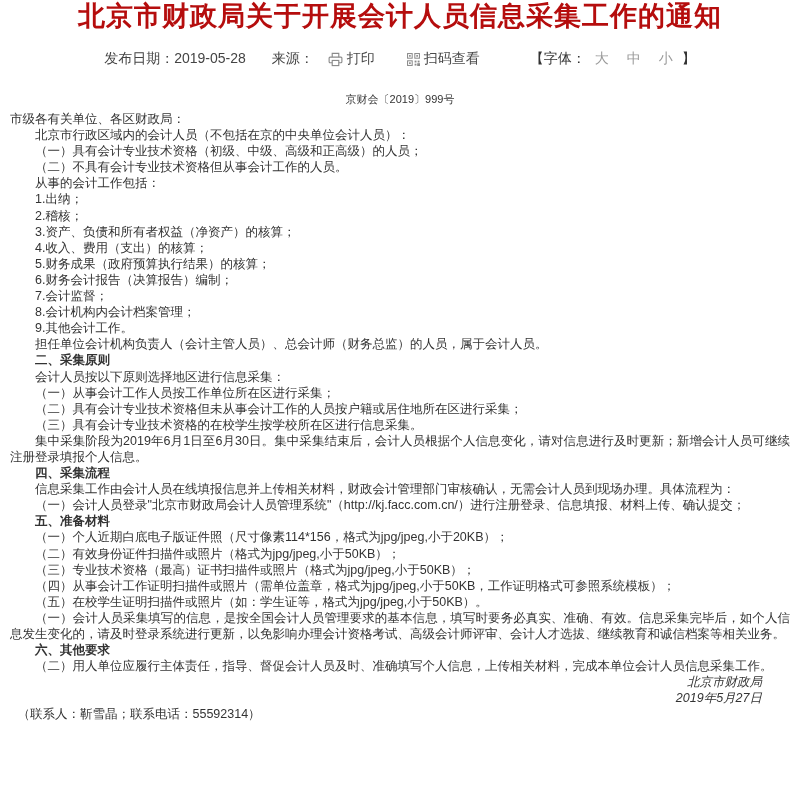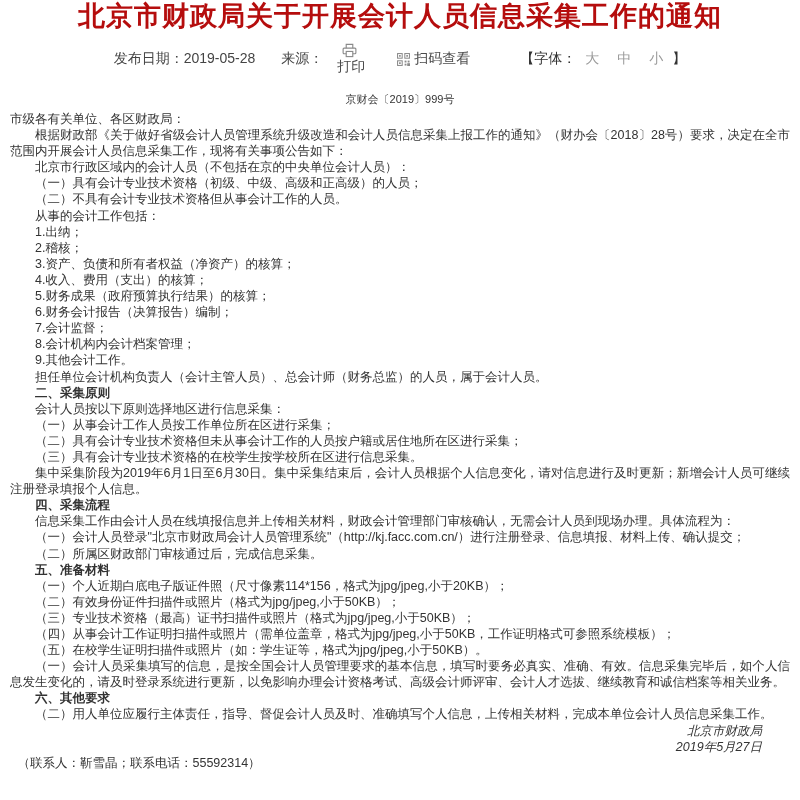--- a/index.html
+++ b/index.html
@@ -18,21 +18,21 @@
   }
   .meta {
     margin-top:23px; height:16px;
     display:flex; justify-content:center; align-items:center;
     font-size:14px; color:#444444; white-space:nowrap;
   }
   .meta .m-date { margin-right:26px; }
   .meta .m-src  { margin-right:14px; }
   .meta .m-act  { display:inline-flex; align-items:center; cursor:pointer; color:#4a4a4a; }
   .meta .m-act svg { margin-right:4px; display:block; }
-  .meta .m-print { margin-right:32px;flex-direction:column; }
+  .meta .m-print { margin-right:32px; }
   .meta .m-scan  { margin-right:50px; }
   .fontctl { color:#333333; }
   .fontctl .opt { color:#9a9a9a; margin:0 9px; cursor:pointer; text-decoration:none; }
   .docnum { margin-top:25px; text-align:center; font-size:11px; color:#333333; }
   .article {
     margin-top:4px; padding:0 10px;
     font-size:12.5px; line-height:16.1px; text-align:justify;
     color:#333333;
   }
   .article p { margin:0; }
@@ -78,21 +78,20 @@
       </svg>
       <span>扫码查看</span>
     </span>
     <span class="fontctl"><span>【字体：</span><a class="opt">大</a><a class="opt">中</a><a class="opt">小</a><span>】</span></span>
   </div>
 
   <div class="docnum">京财会〔2019〕999号</div>
 
   <div class="article">
     <p>市级各有关单位、各区财政局：</p>
-    <p class="ind">根据财政部《关于做好省级会计人员管理系统升级改造和会计人员信息采集上报工作的通知》（财办会〔2018〕28号）要求，决定在全市范围内开展会计人员信息采集工作，现将有关事项公告如下：</p>
 
     <p class="ind">北京市行政区域内的会计人员（不包括在京的中央单位会计人员）：</p>
     <p class="ind">（一）具有会计专业技术资格（初级、中级、高级和正高级）的人员；</p>
     <p class="ind">（二）不具有会计专业技术资格但从事会计工作的人员。</p>
     <p class="ind">从事的会计工作包括：</p>
     <p class="ind">1.出纳；</p>
     <p class="ind">2.稽核；</p>
     <p class="ind">3.资产、负债和所有者权益（净资产）的核算；</p>
     <p class="ind">4.收入、费用（支出）的核算；</p>
     <p class="ind">5.财务成果（政府预算执行结果）的核算；</p>
@@ -106,21 +105,20 @@
     <p class="ind">会计人员按以下原则选择地区进行信息采集：</p>
     <p class="ind">（一）从事会计工作人员按工作单位所在区进行采集；</p>
     <p class="ind">（二）具有会计专业技术资格但未从事会计工作的人员按户籍或居住地所在区进行采集；</p>
     <p class="ind">（三）具有会计专业技术资格的在校学生按学校所在区进行信息采集。</p>
 
     <p class="ind">集中采集阶段为2019年6月1日至6月30日。集中采集结束后，会计人员根据个人信息变化，请对信息进行及时更新；新增会计人员可继续注册登录填报个人信息。</p>
 
     <p class="ind hd">四、采集流程</p>
     <p class="ind">信息采集工作由会计人员在线填报信息并上传相关材料，财政会计管理部门审核确认，无需会计人员到现场办理。具体流程为：</p>
     <p class="ind">（一）会计人员登录"北京市财政局会计人员管理系统"（http://kj.facc.com.cn/）进行注册登录、信息填报、材料上传、确认提交；</p>
-    <p class="ind">（二）所属区财政部门审核通过后，完成信息采集。</p>
 
     <p class="ind hd">五、准备材料</p>
     <p class="ind">（一）个人近期白底电子版证件照（尺寸像素114*156，格式为jpg/jpeg,小于20KB）；</p>
     <p class="ind">（二）有效身份证件扫描件或照片（格式为jpg/jpeg,小于50KB）；</p>
     <p class="ind">（三）专业技术资格（最高）证书扫描件或照片（格式为jpg/jpeg,小于50KB）；</p>
     <p class="ind">（四）从事会计工作证明扫描件或照片（需单位盖章，格式为jpg/jpeg,小于50KB，工作证明格式可参照系统模板）；</p>
     <p class="ind">（五）在校学生证明扫描件或照片（如：学生证等，格式为jpg/jpeg,小于50KB）。</p>
 
     <p class="ind">（一）会计人员采集填写的信息，是按全国会计人员管理要求的基本信息，填写时要务必真实、准确、有效。信息采集完毕后，如个人信息发生变化的，请及时登录系统进行更新，以免影响办理会计资格考试、高级会计师评审、会计人才选拔、继续教育和诚信档案等相关业务。</p>
     <p class="ind hd">六、其他要求</p>

